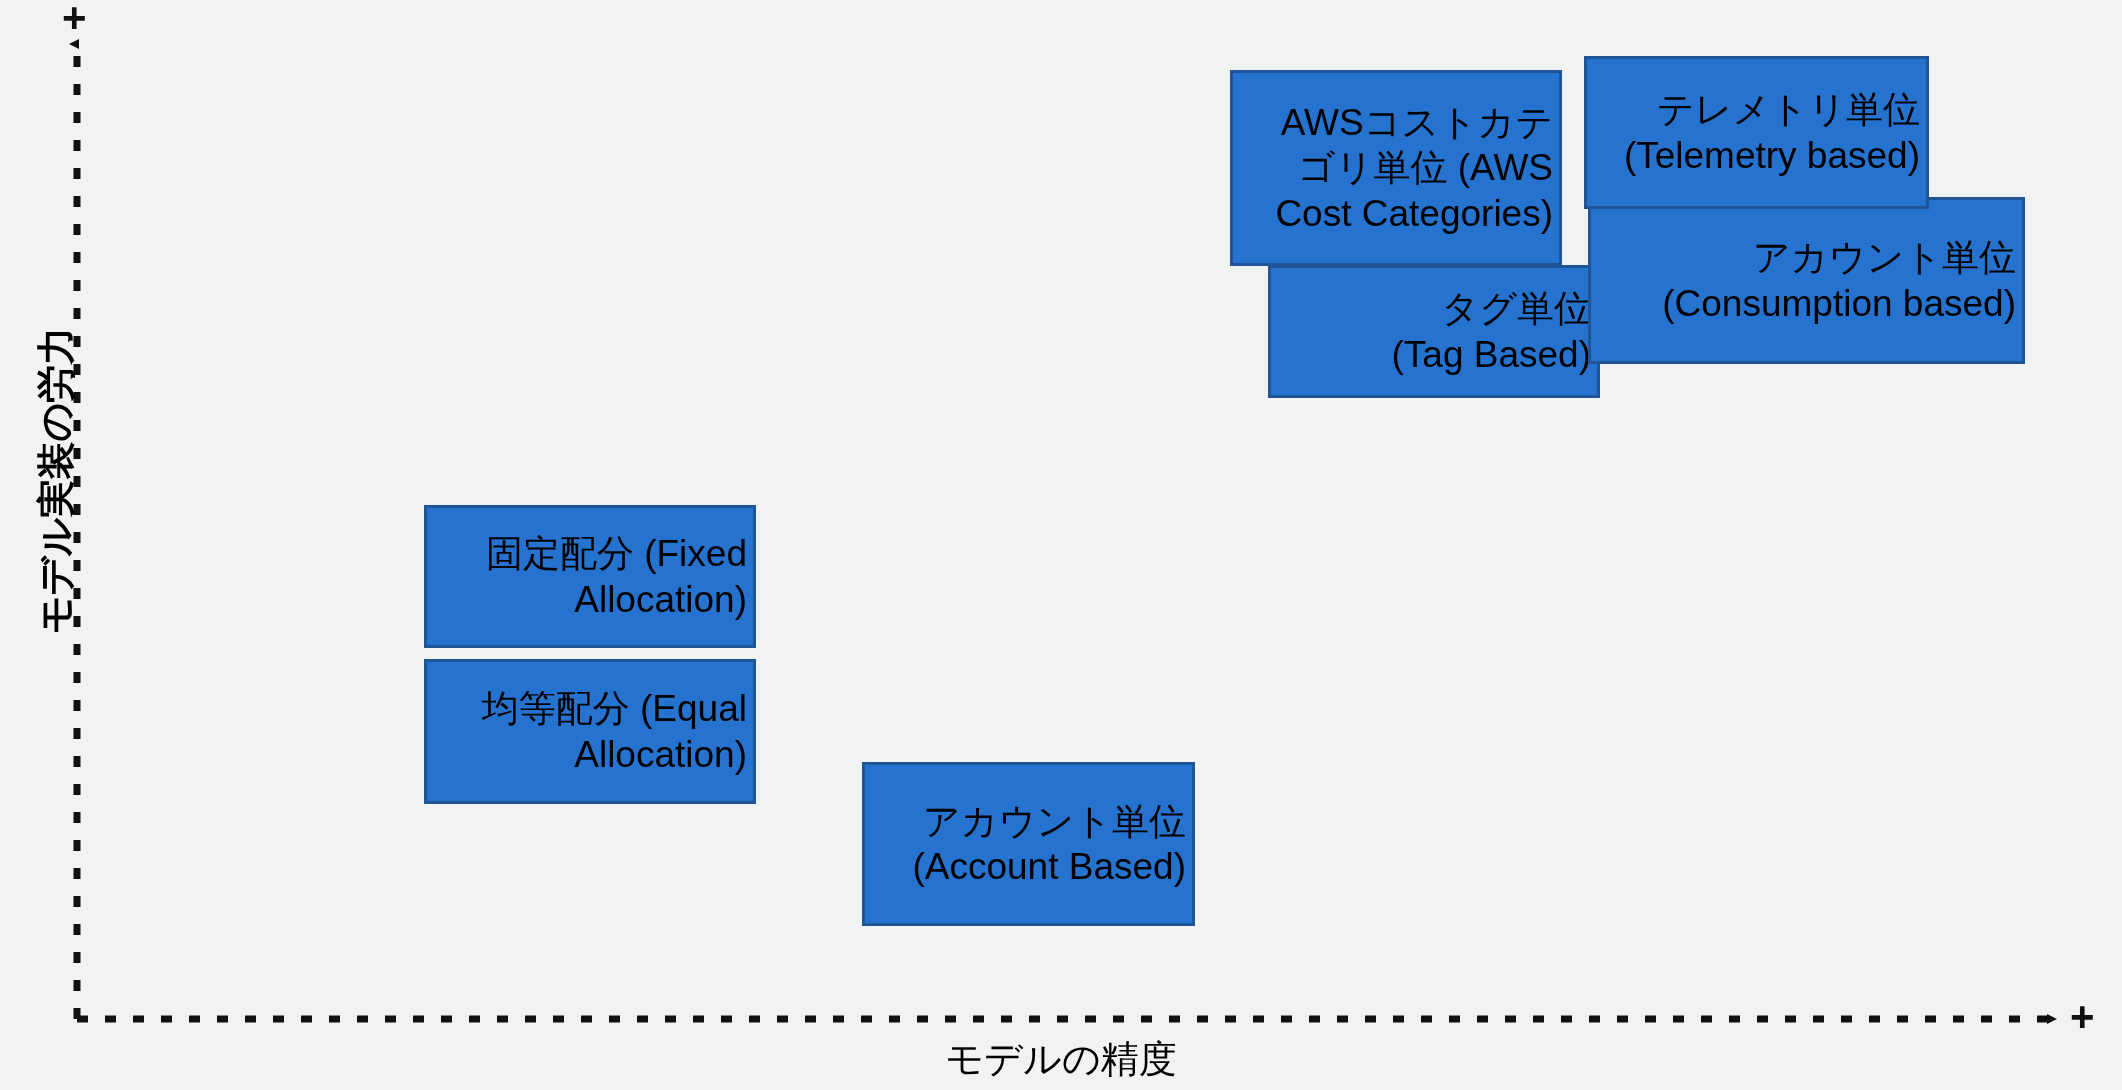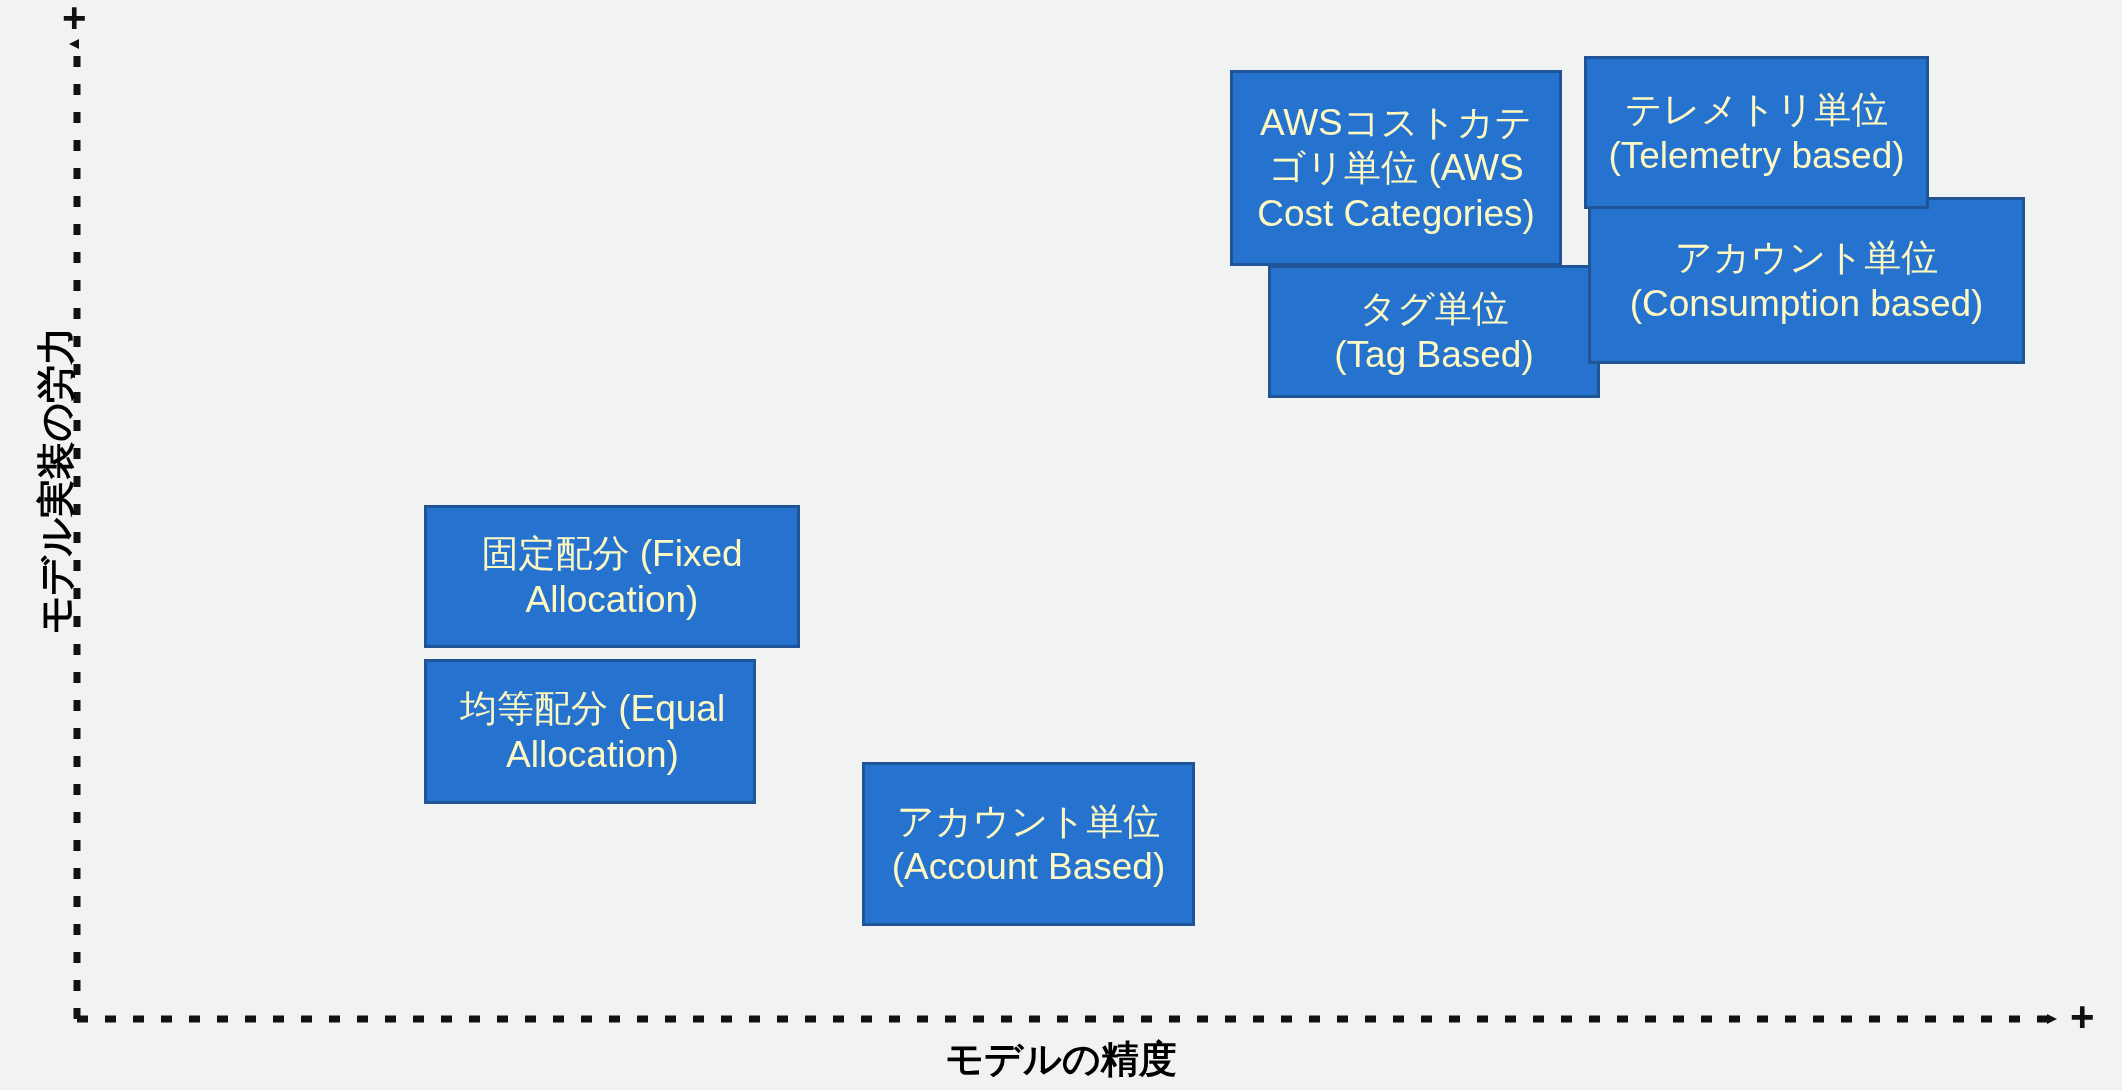--- a/index.html
+++ b/index.html
@@ -45,50 +45,50 @@
     letter-spacing: 0px;
     white-space: nowrap;
   }
   .x-axis-label {
     position: absolute;
     left: 0px;
     top: 1034px;
     width: 2122px;
     text-align: center;
     font-size: 38px;
-    font-weight: bold;
+    font-weight: normal;
     color: #000000;
     white-space: nowrap;
   }
 
   
   .box {
     position: absolute;
     box-sizing: border-box;
     background: #2573CE;
     border: 3px solid #1F5597;
-    color: #fef9c3;
+    color: #000000;
     display: flex;
     align-items: center;
     justify-content: center;
-    text-align: center;
+    text-align: right;
     line-height: 1.22;
     font-size: 37px;
     padding: 2px 6px;
     word-wrap: break-word;
   }
   .box .txt {
     display: block;
     width: 100%;
     white-space: pre-line;
   }
 
   
   #box-equal-allocation      { left: 424px;  top: 659px; width: 332px; height: 145px; padding-left: 11px; }
-  #box-fixed-allocation      { left: 424px;  top: 505px; width: 376px; height: 143px; z-index: 3; }
+  #box-fixed-allocation      { left: 424px;  top: 505px; width: 332px; height: 143px; z-index: 3; }
   #box-non-discounted        { left: 639px;  top: 350px; width: 334px; height: 174px; z-index: 2; }
   #box-account-based         { left: 862px;  top: 762px; width: 333px; height: 164px; }
   #box-tag-based             { left: 1240px; top: 265px; width: 332px; height: 133px; margin-left: 28px; }
   #box-aws-cost-categories   { left: 1230px; top: 70px;  width: 332px; height: 196px; z-index: 3; }
   #box-consumption-based     { left: 1588px; top: 197px; width: 437px; height: 167px; }
   #box-telemetry-based       { left: 1584px; top: 56px;  width: 345px; height: 153px; z-index: 3; }
 </style>
 </head>
 <body>
 

